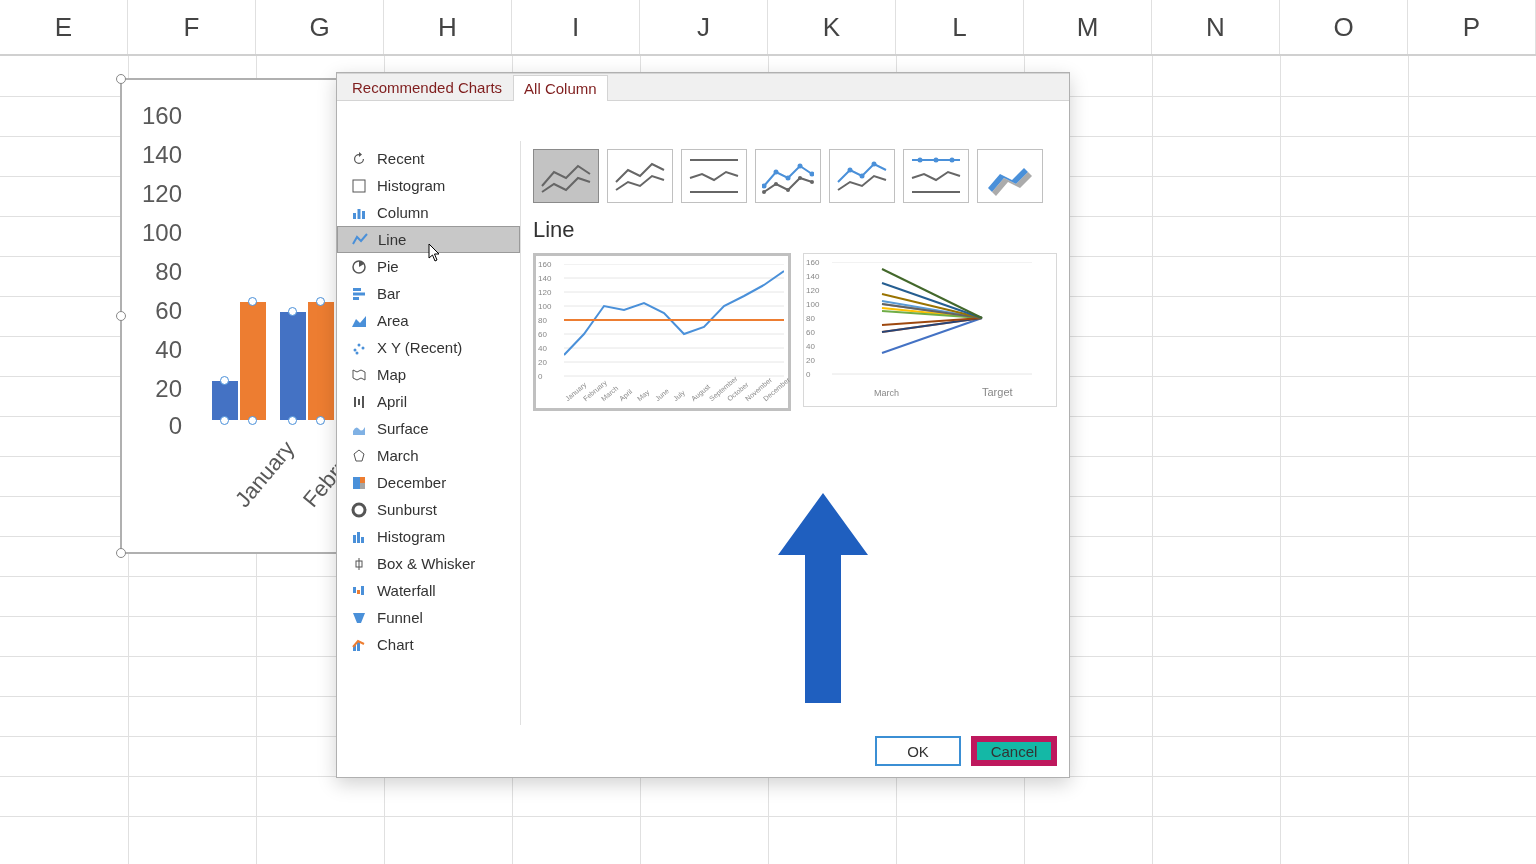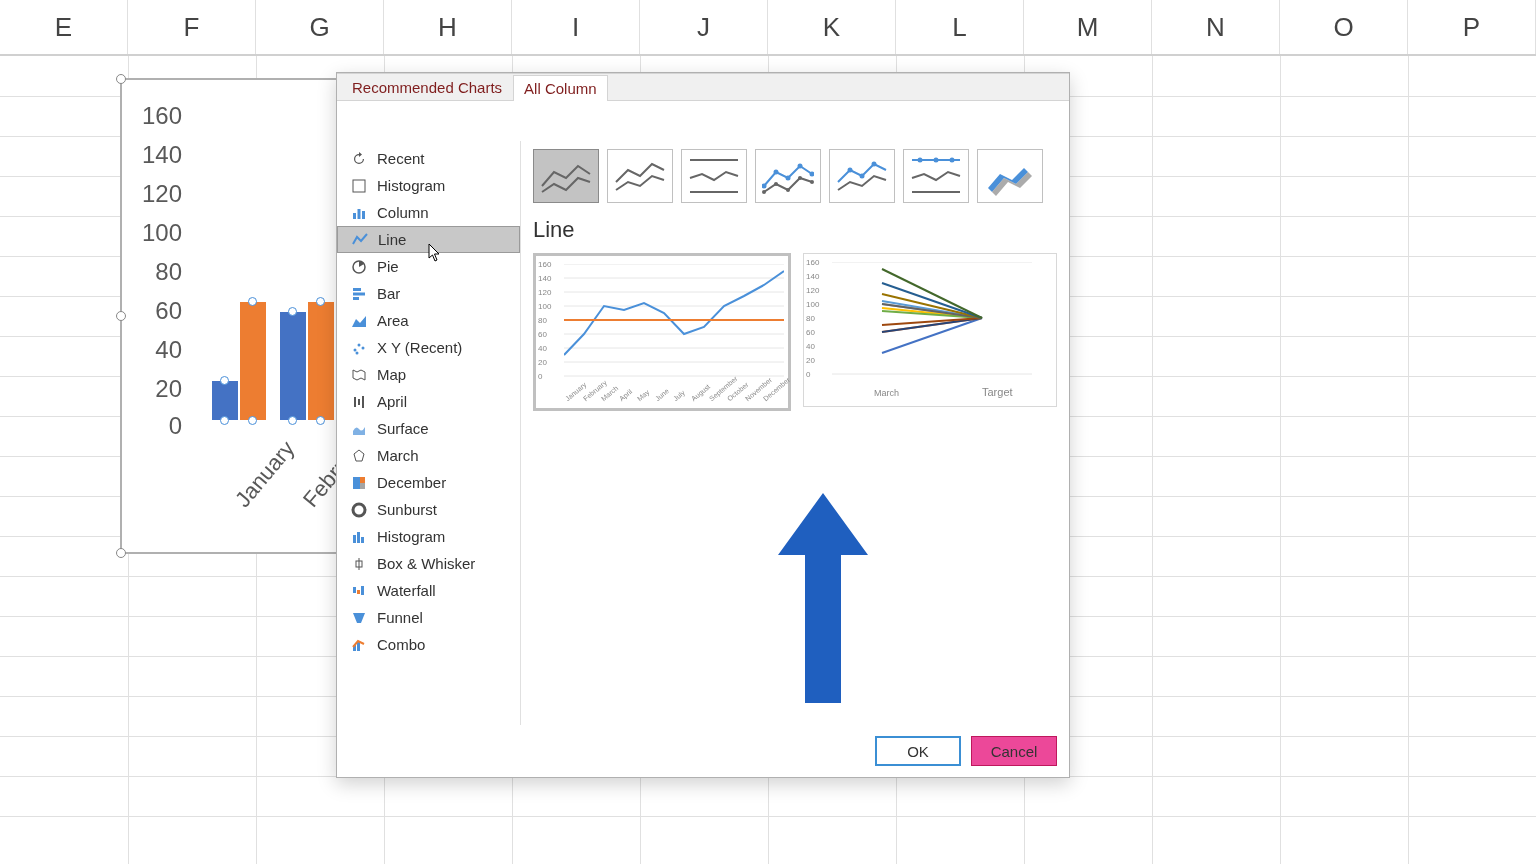--- a/index.html
+++ b/index.html
@@ -55,21 +55,21 @@
 .preview-row { display:flex; gap:12px; }
 .preview { border:3px solid #c0c0c0; background:#fff; width:258px; height:158px; position:relative; padding:6px 6px 6px 8px; }
 .preview.alt { border:1px solid #d8d8d8; width:254px; height:154px; }
 .yt { position:absolute; left:2px; font-size:8px; color:#888; }
 .pxlab { position:absolute; bottom:4px; font-size:7px; color:#888; transform:rotate(-40deg); transform-origin:left top; }
 .preview svg { position:absolute; left:28px; top:8px; }
 
 .arrow-annot { position:absolute; left:252px; top:352px; }
 
 .dlg-footer { position:absolute; left:0; right:0; bottom:0; height:52px; display:flex; align-items:center; justify-content:flex-end; gap:10px; padding-right:12px; }
-.btn { min-width:86px; height:30px; border:1px solid #be185d; background:#ec4899; font-size:15px; color:#333; display:flex; align-items:center; justify-content:center; cursor:pointer; }
+.btn { min-width:86px; height:30px; border:6px solid #be185d; background:#14b8a6; font-size:15px; color:#333; display:flex; align-items:center; justify-content:center; cursor:pointer; }
 .btn.primary { border:2px solid #3b8fd4; background:#fff; }
 
 .cursor { position:absolute; width:14px; height:20px; pointer-events:none; }
 </style>
 </head>
 <body>
 
 <div class="sheet">
   <div class="col-headers">
     <div class="col-h">E</div>
@@ -326,21 +326,21 @@
           <span>Funnel</span>
         </div>
         <div class="cat-item">
           <span class="cat-icon">
             <svg viewBox="0 0 16 16">
               <rect x="2" y="8" width="3" height="6" fill="#4a90d9"></rect>
               <rect x="6" y="5" width="3" height="9" fill="#4a90d9"></rect>
               <polyline points="2,10 7,4 13,7" fill="none" stroke="#ed7d31" stroke-width="2"></polyline>
             </svg>
           </span>
-          <span>Combo</span>
+          <span>Chart</span>
         </div>
       </div>
 
     <div class="right-pane">
       <div class="subtype-row" id="subrow">
           <div class="subtype selected">
             <svg viewBox="0 0 52 40">
               <polyline points="2,30 14,16 26,22 38,10 50,18" stroke="#666" stroke-width="2" fill="none"></polyline>
               <polyline points="2,36 14,28 26,34 38,22 50,26" stroke="#666" stroke-width="2" fill="none"></polyline>
             </svg>

